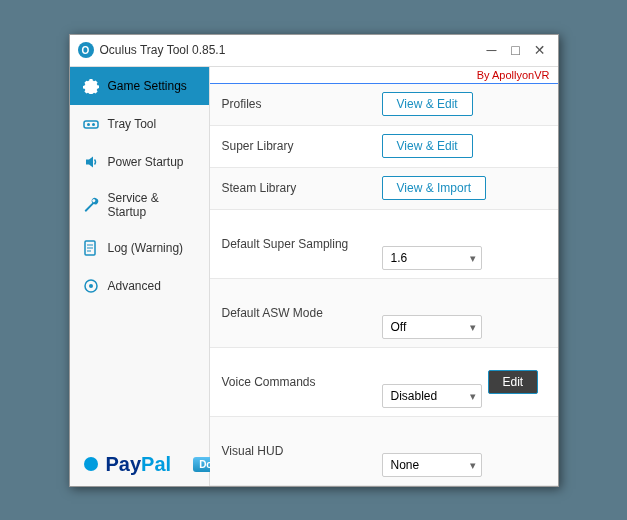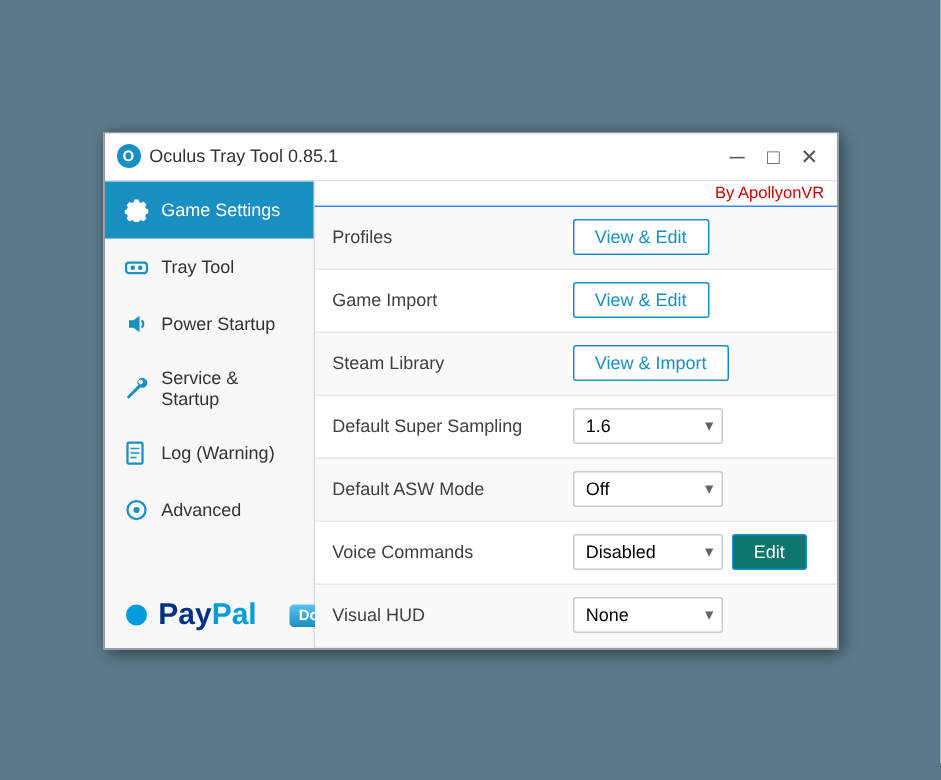--- a/index.html
+++ b/index.html
@@ -90,21 +90,21 @@
       display: flex;
       align-items: center;
       gap: 8px;
       padding: 10px 12px;
       cursor: pointer;
       color: #333;
       font-size: 12px;
     }
     .sidebar-item.active {
       background: #1a8fc1;
-      color: #ffffff;
+      color: #000000;
     }
 
     .sidebar-icon {
       width: 18px;
       height: 18px;
       flex-shrink: 0;
       display: flex;
       align-items: center;
       justify-content: center;
     }
@@ -179,21 +179,21 @@
       background: white;
       color: #1a8fc1;
       padding: 4px 14px;
       cursor: pointer;
       font-size: 12px;
       border-radius: 2px;
     }
 
     .btn-blue {
       border: 1px solid #1a8fc1;
-      background: #0f766e;
+      background: #404040;
       color: white;
       padding: 4px 14px;
       cursor: pointer;
       font-size: 12px;
       border-radius: 2px;
     }
 
     .select-control {
       border: 1px solid #ccc;
       background: white;
@@ -203,20 +203,21 @@
       appearance: none;
       -webkit-appearance: none;
       position: relative;
       min-width: 100px;
       border-radius: 2px;
     }
 
     .select-wrapper {
       position: relative;
       display: inline-block;
+      margin-top: 28px;
     }
 
     .select-wrapper::after {
       content: '▾';
       position: absolute;
       right: 6px;
       top: 50%;
       transform: translateY(-50%);
       pointer-events: none;
       font-size: 11px;
@@ -355,21 +356,21 @@
       <div class="settings-table">
 
         <div class="settings-row">
           <div class="row-label">Profiles</div>
           <div class="row-controls">
             <button class="btn-outline">View &amp; Edit</button>
           </div>
         </div>
 
         <div class="settings-row">
-          <div class="row-label">Game Import</div>
+          <div class="row-label">Super Library</div>
           <div class="row-controls">
             <button class="btn-outline">View &amp; Edit</button>
           </div>
         </div>
 
         <div class="settings-row">
           <div class="row-label">Steam Library</div>
           <div class="row-controls">
             <button class="btn-outline">View &amp; Import</button>
           </div>

